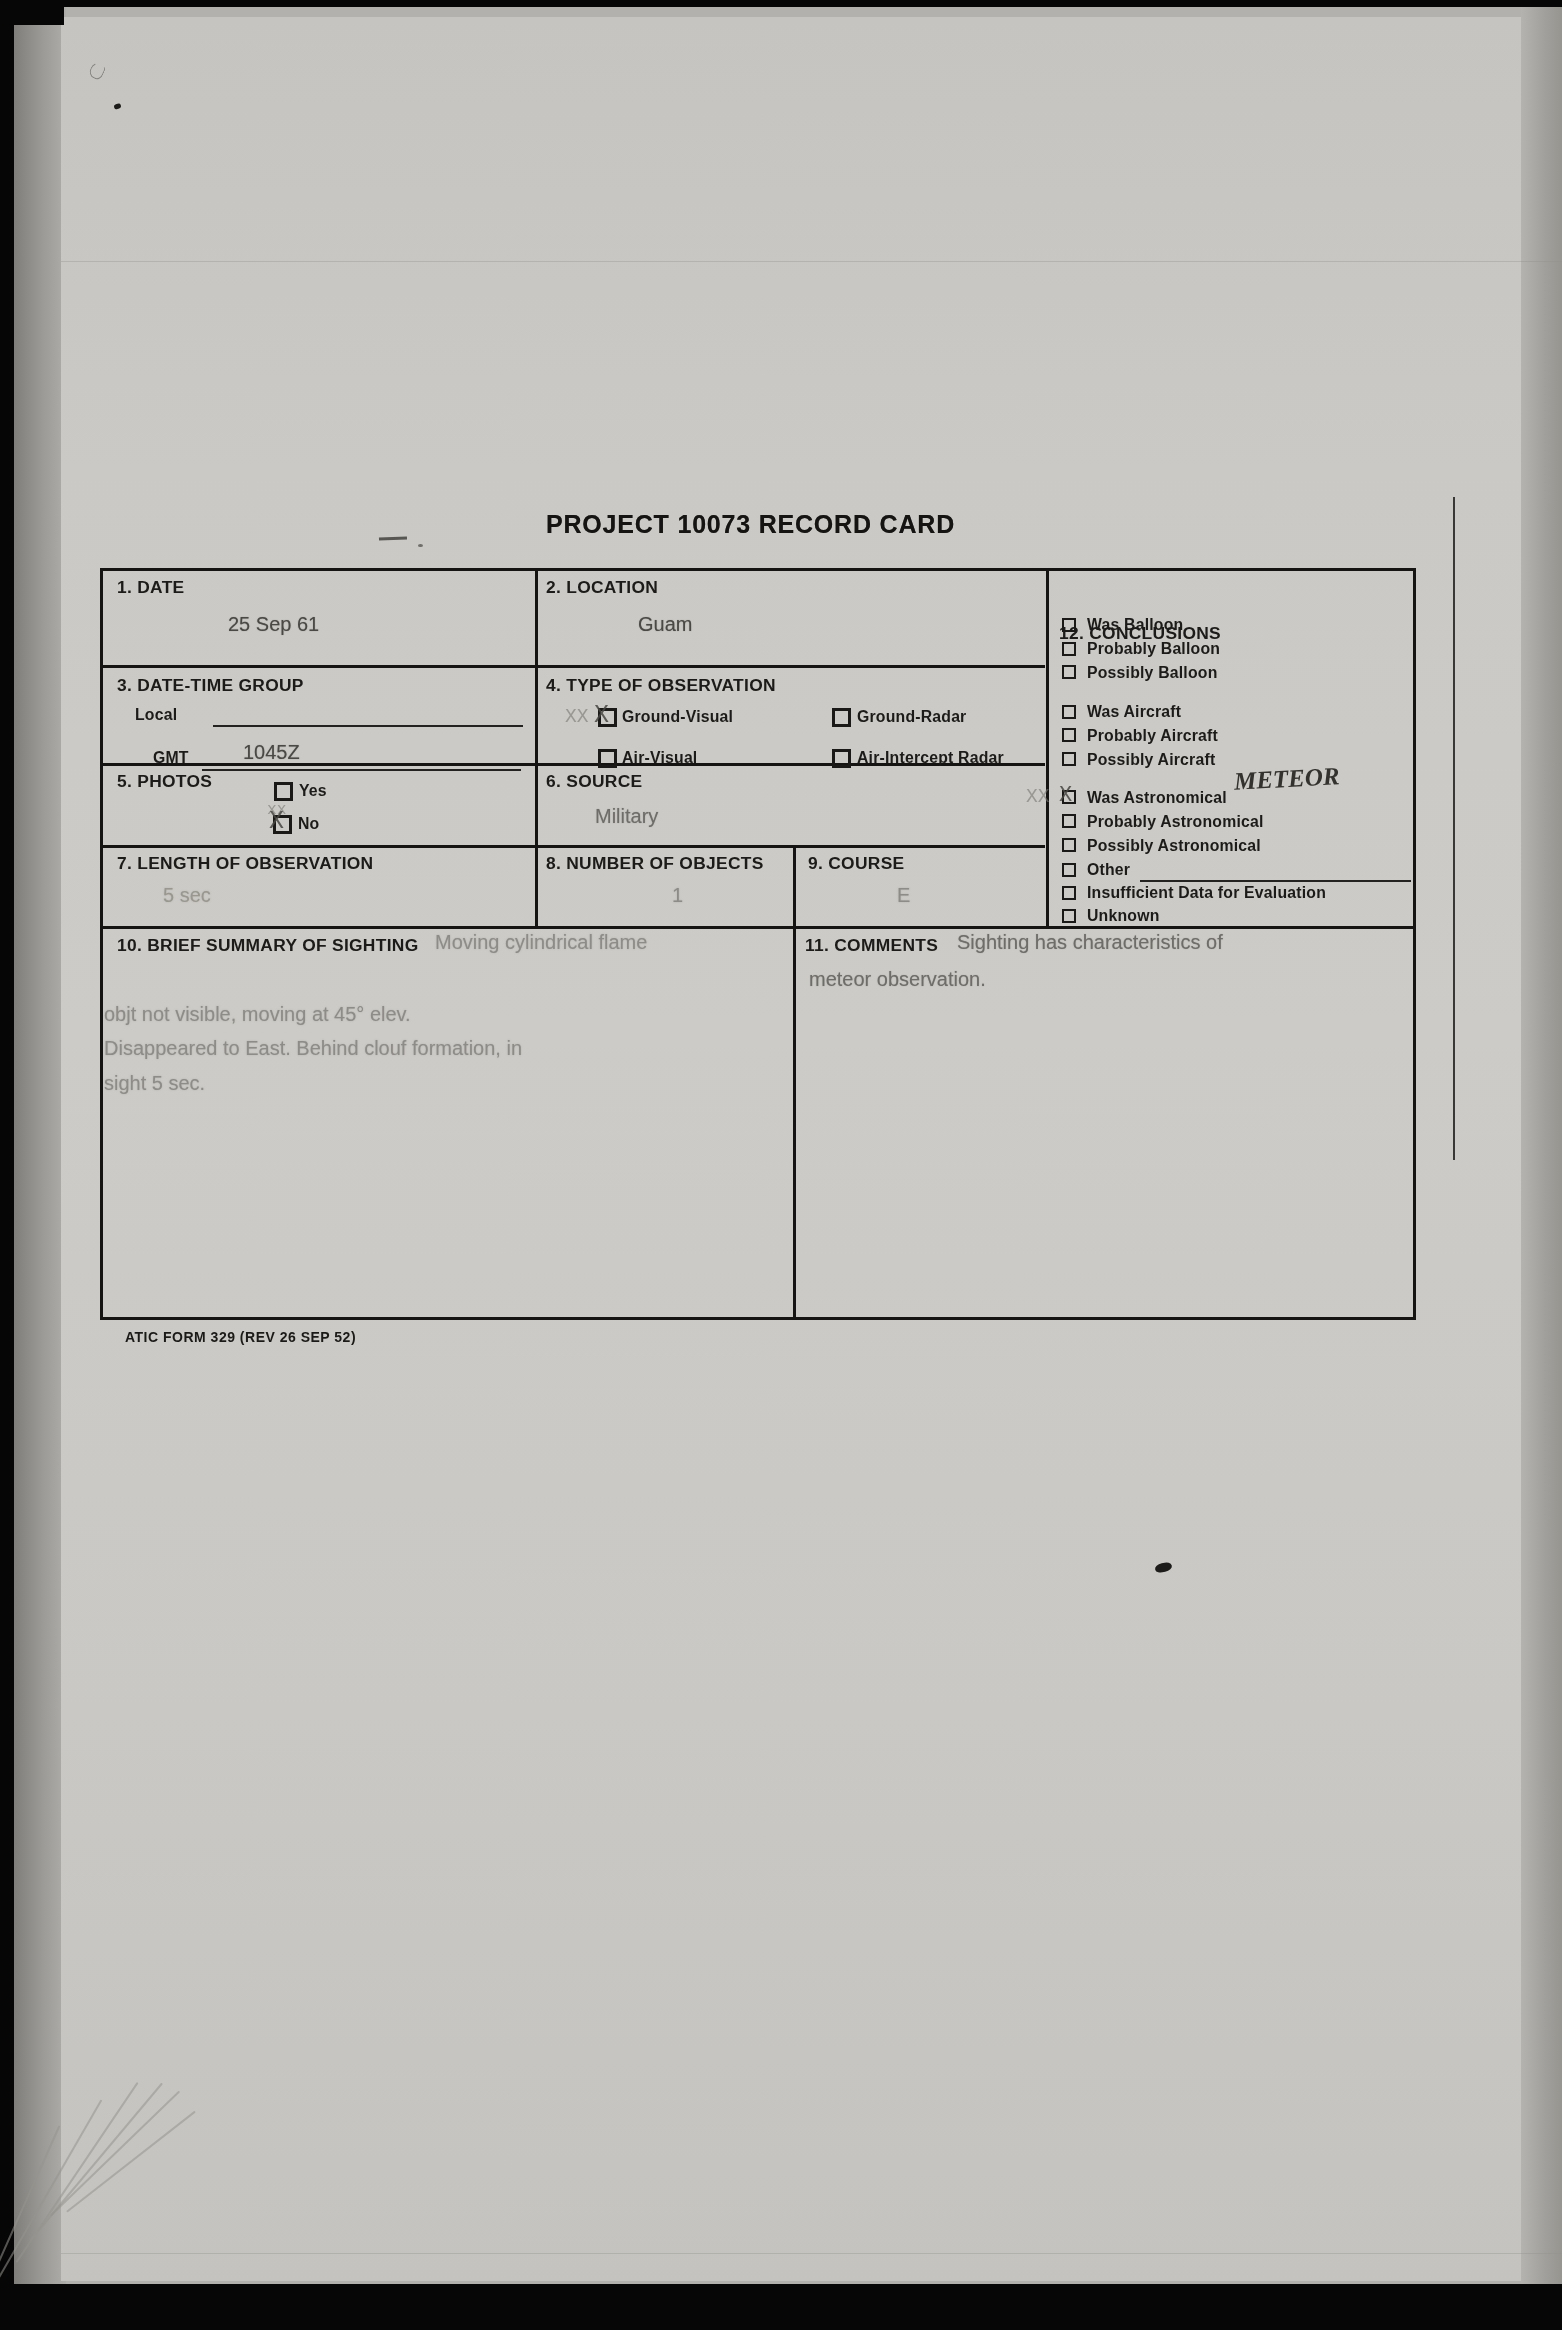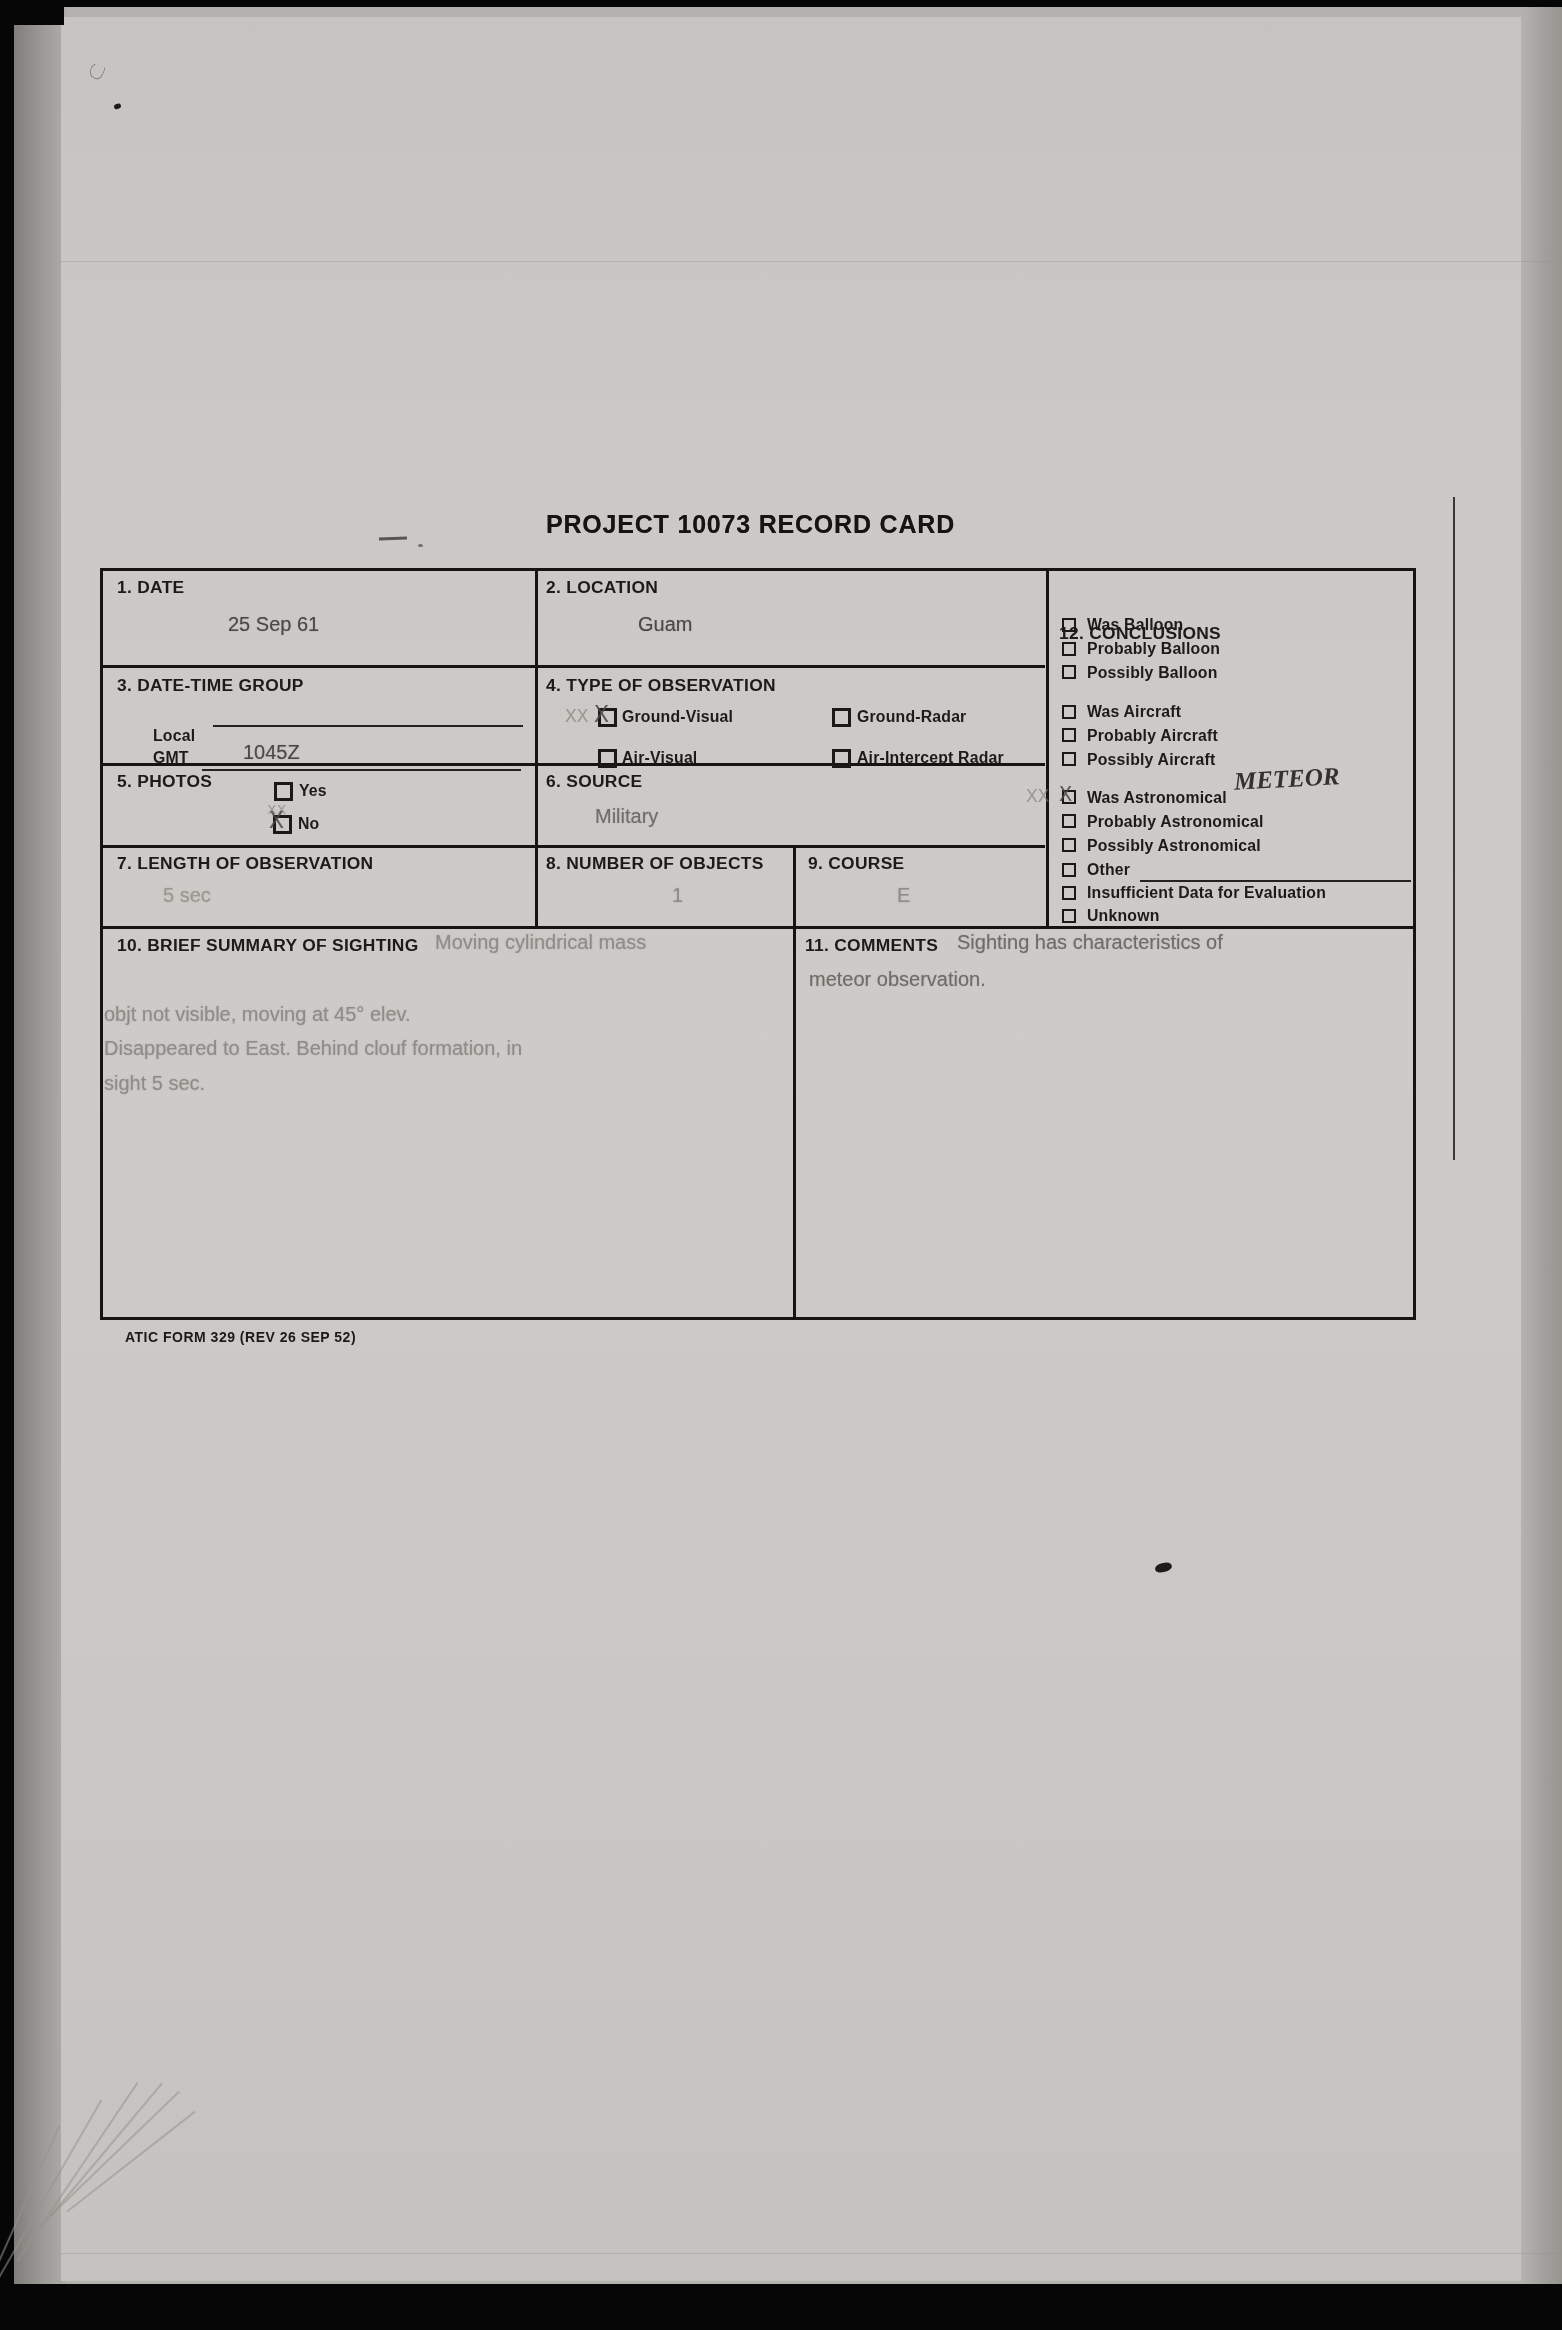--- a/index.html
+++ b/index.html
@@ -81,21 +81,21 @@
   <div class="abs vline" style="left:1046px;top:568px;height:361px;"></div>
   <div class="abs vline" style="left:793px;top:845px;height:475px;"></div>
 
   <div class="abs lbl" style="left:117px;top:577px;">1. DATE</div>
   <div class="abs typed" style="left:228px;top:613px;">25 Sep 61</div>
 
   <div class="abs lbl" style="left:546px;top:577px;">2. LOCATION</div>
   <div class="abs typed" style="left:638px;top:613px;">Guam</div>
 
   <div class="abs lbl" style="left:117px;top:675px;">3. DATE-TIME GROUP</div>
-  <div class="abs lbl-sm" style="left:153px;top:706px;margin-top:21px;">Local</div>
+  <div class="abs lbl-sm" style="left:135px;top:706px;">Local</div>
   <div class="abs uline" style="left:213px;top:706px;width:310px;height:18.5px;"></div>
   <div class="abs lbl-sm" style="left:153px;top:749px;">GMT</div>
   <div class="abs uline" style="left:202px;top:749px;width:319px;height:19.6px;"></div>
   <div class="abs typed" style="left:243px;top:741px;">1045Z</div>
 
   <div class="abs lbl" style="left:546px;top:675px;">4. TYPE OF OBSERVATION</div>
   <div class="abs xfaint" style="left:565px;top:706px;">XX</div>
   <div class="abs box" style="left:598px;top:708px;"></div>
   <div class="abs xmark" style="left:594px;top:701px;">X</div>
   <div class="abs lbl-sm" style="left:622px;top:708px;">Ground-Visual</div>
@@ -118,21 +118,21 @@
   <div class="abs typed semi" style="left:595px;top:805px;">Military</div>
 
   <div class="abs lbl" style="left:117px;top:853px;">7. LENGTH OF OBSERVATION</div>
   <div class="abs typed vfaded" style="left:163px;top:884px;">5 sec</div>
   <div class="abs lbl" style="left:546px;top:853px;">8. NUMBER OF OBJECTS</div>
   <div class="abs typed faded" style="left:672px;top:884px;">1</div>
   <div class="abs lbl" style="left:808px;top:853px;">9. COURSE</div>
   <div class="abs typed faded" style="left:897px;top:884px;">E</div>
 
   <div class="abs lbl" style="left:117px;top:935px;">10. BRIEF SUMMARY OF SIGHTING</div>
-  <div class="abs typed faded" style="left:435px;top:931px;">Moving cylindrical mass</div>
+  <div class="abs typed faded" style="left:435px;top:931px;">Moving cylindrical flame</div>
   <div class="abs typed faded" style="left:104px;top:1003px;">objt not visible, moving at 45° elev.</div>
   <div class="abs typed faded" style="left:104px;top:1037px;">Disappeared to East. Behind clouf formation, in</div>
   <div class="abs typed faded" style="left:104px;top:1072px;">sight 5 sec.</div>
 
   <div class="abs lbl" style="left:805px;top:935px;">11. COMMENTS</div>
   <div class="abs typed semi" style="left:957px;top:931px;">Sighting has characteristics of</div>
   <div class="abs typed semi" style="left:809px;top:968px;">meteor observation.</div>
 
   <div class="abs lbl" style="left:1059px;top:575px;margin-top:48px;">12. CONCLUSIONS</div>
 

